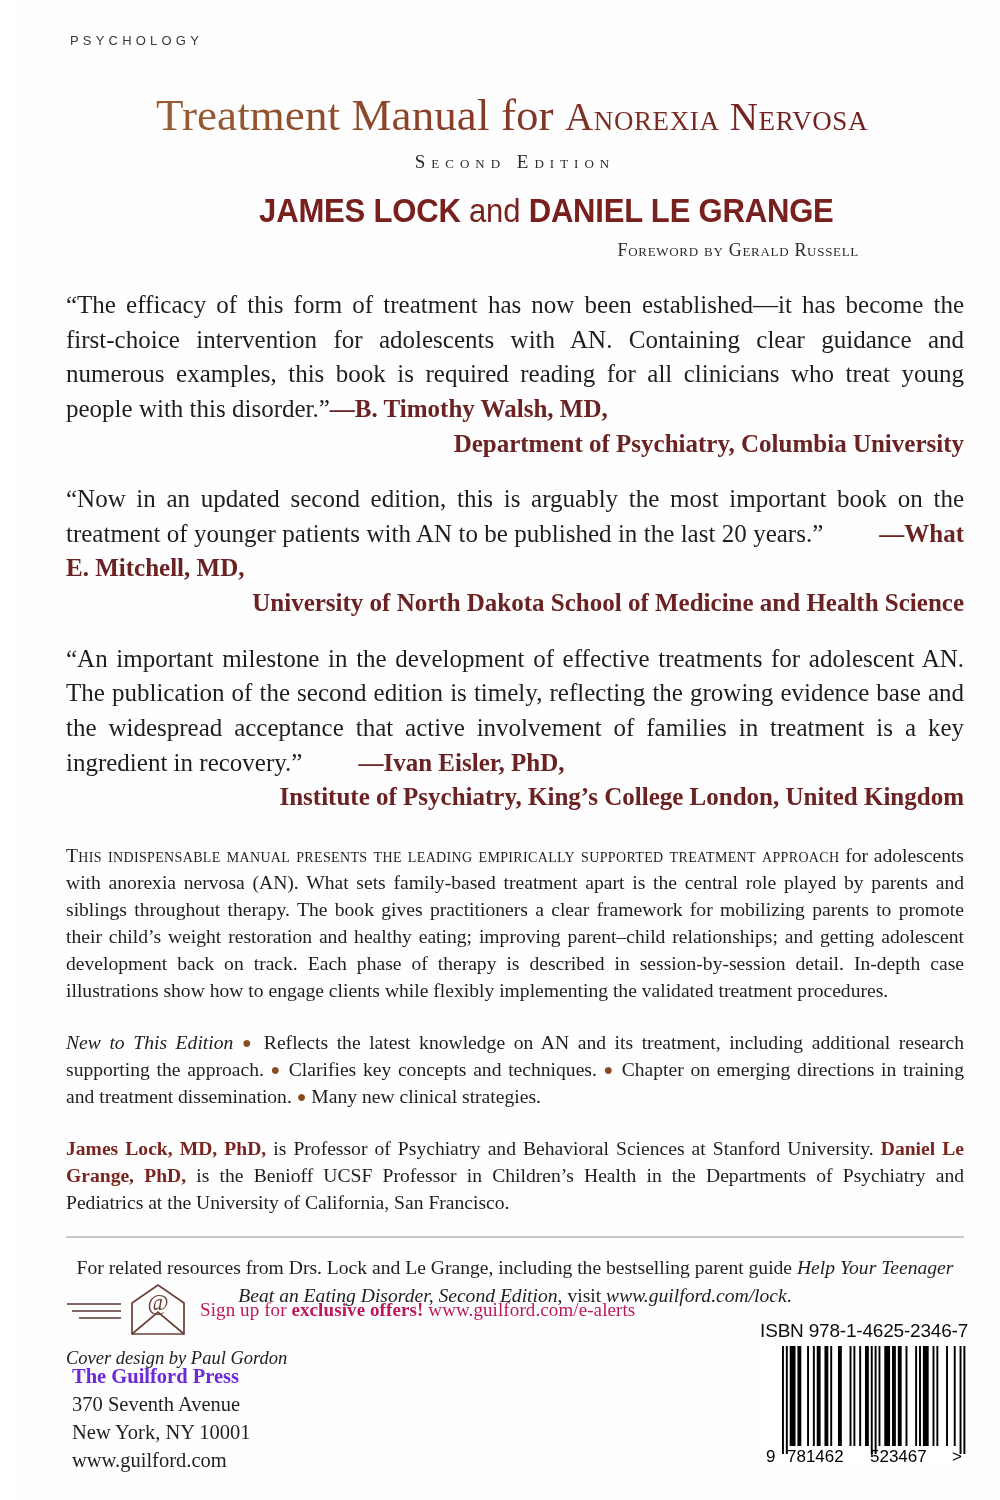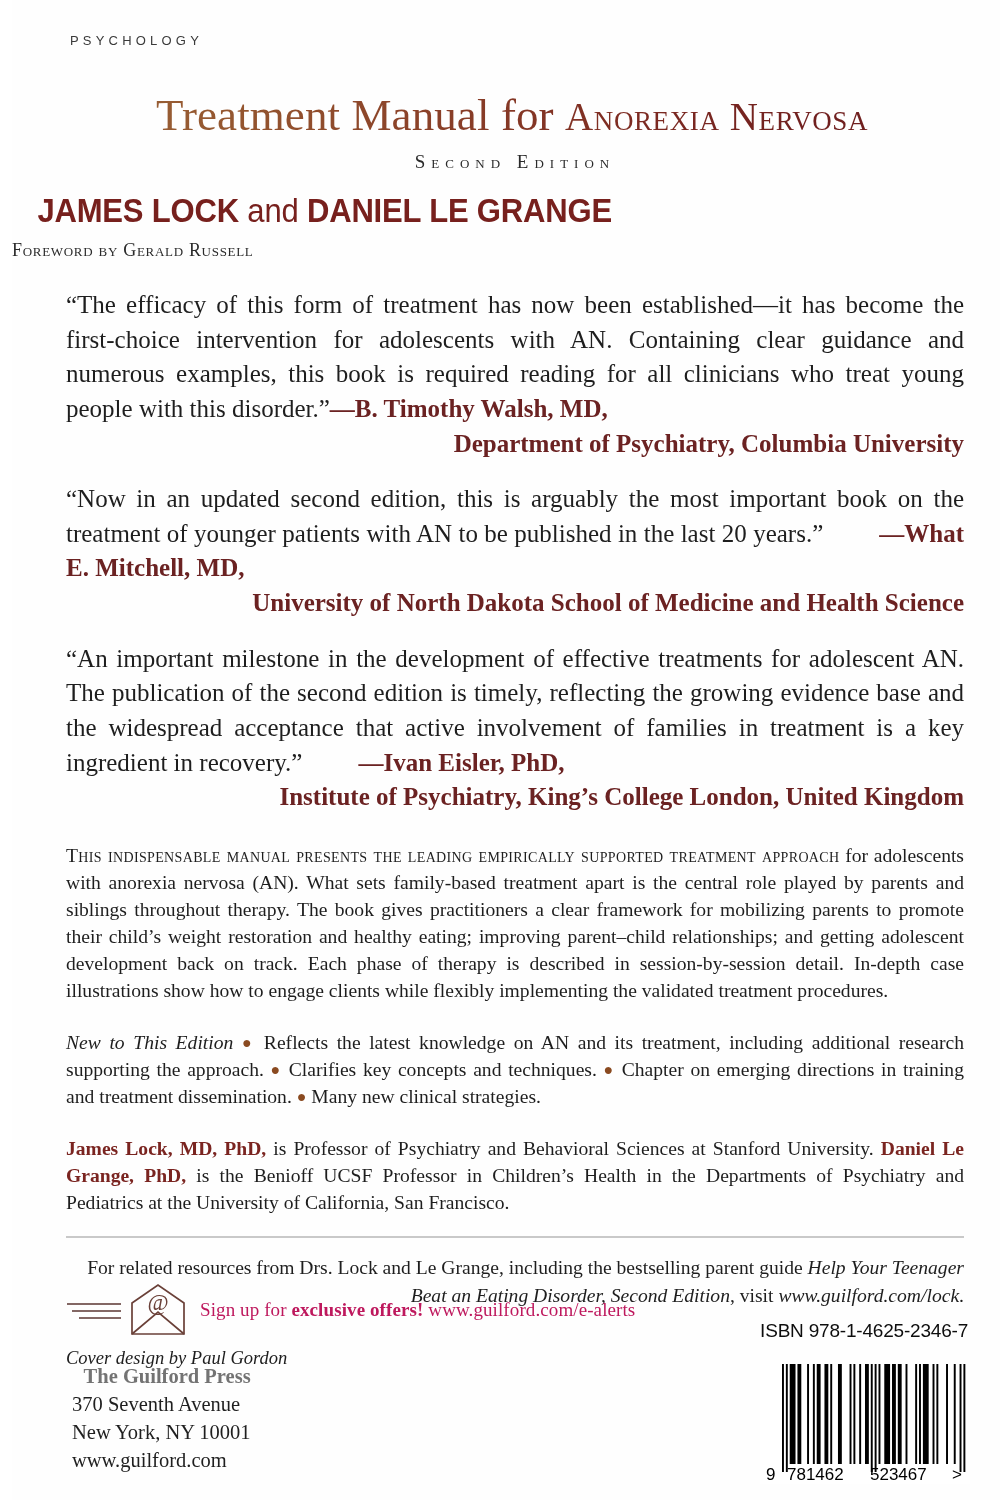--- a/index.html
+++ b/index.html
@@ -76,21 +76,21 @@
     font-variant: small-caps;
     text-indent: 6px;
   }
 
   
   .authors-block {
     position: absolute;
     left: 0;
     top: 192px;
     width: 847px;
-    text-align: left;
+    text-align: right;
   }
   .authors {
     font-family: "Liberation Sans Narrow", "Liberation Sans", "DejaVu Sans", sans-serif;
     font-size: 33px;
     font-weight: 600;
     color: #77201d;
     letter-spacing: -0.2px;
     transform: scaleX(0.94);
   }
   .authors .conj {
@@ -181,21 +181,21 @@
   .rule {
     margin-top: 20px;
     height: 2px;
     background: #c9c9c9;
     width: 100%;
   }
 
   .related {
     font-size: 19.6px;
     line-height: 1.42;
-    text-align: right;
+    text-align: center;
     color: #1e1e1e;
     margin-top: 16px;
   }
   .related em { font-style: italic; }
 
   .coverdesign {
     margin-top: 38px;
     font-size: 18.5px;
     font-style: italic;
     color: #1e1e1e;
@@ -229,38 +229,37 @@
   
   .publisher {
     position: absolute;
     left: 60px;
     top: 1362px;
     font-size: 20.5px;
     line-height: 1.37;
     color: #1f1f1f;
   }
   .publisher .pname {
-    color: #737373;
+    color: #6d28d9;
     font-weight: bold;
-    text-align: right;
   }
 
   
   .isbn-block {
     position: absolute;
     right: 42px;
     top: 1320px;
     text-align: center;
   }
   .isbn-text {
     font-family: "Liberation Sans", "DejaVu Sans", sans-serif;
     font-size: 19px;
     color: #0d0d0d;
     letter-spacing: -0.2px;
-    margin-bottom: 18px;
+    margin-bottom: 0;
     text-align: right;
     padding-right: 2px;
   }
   .barcode-wrap {
     background: #ffffff;
     padding: 0;
   }
   svg.barcode { display: block; }
 </style>
 </head>

